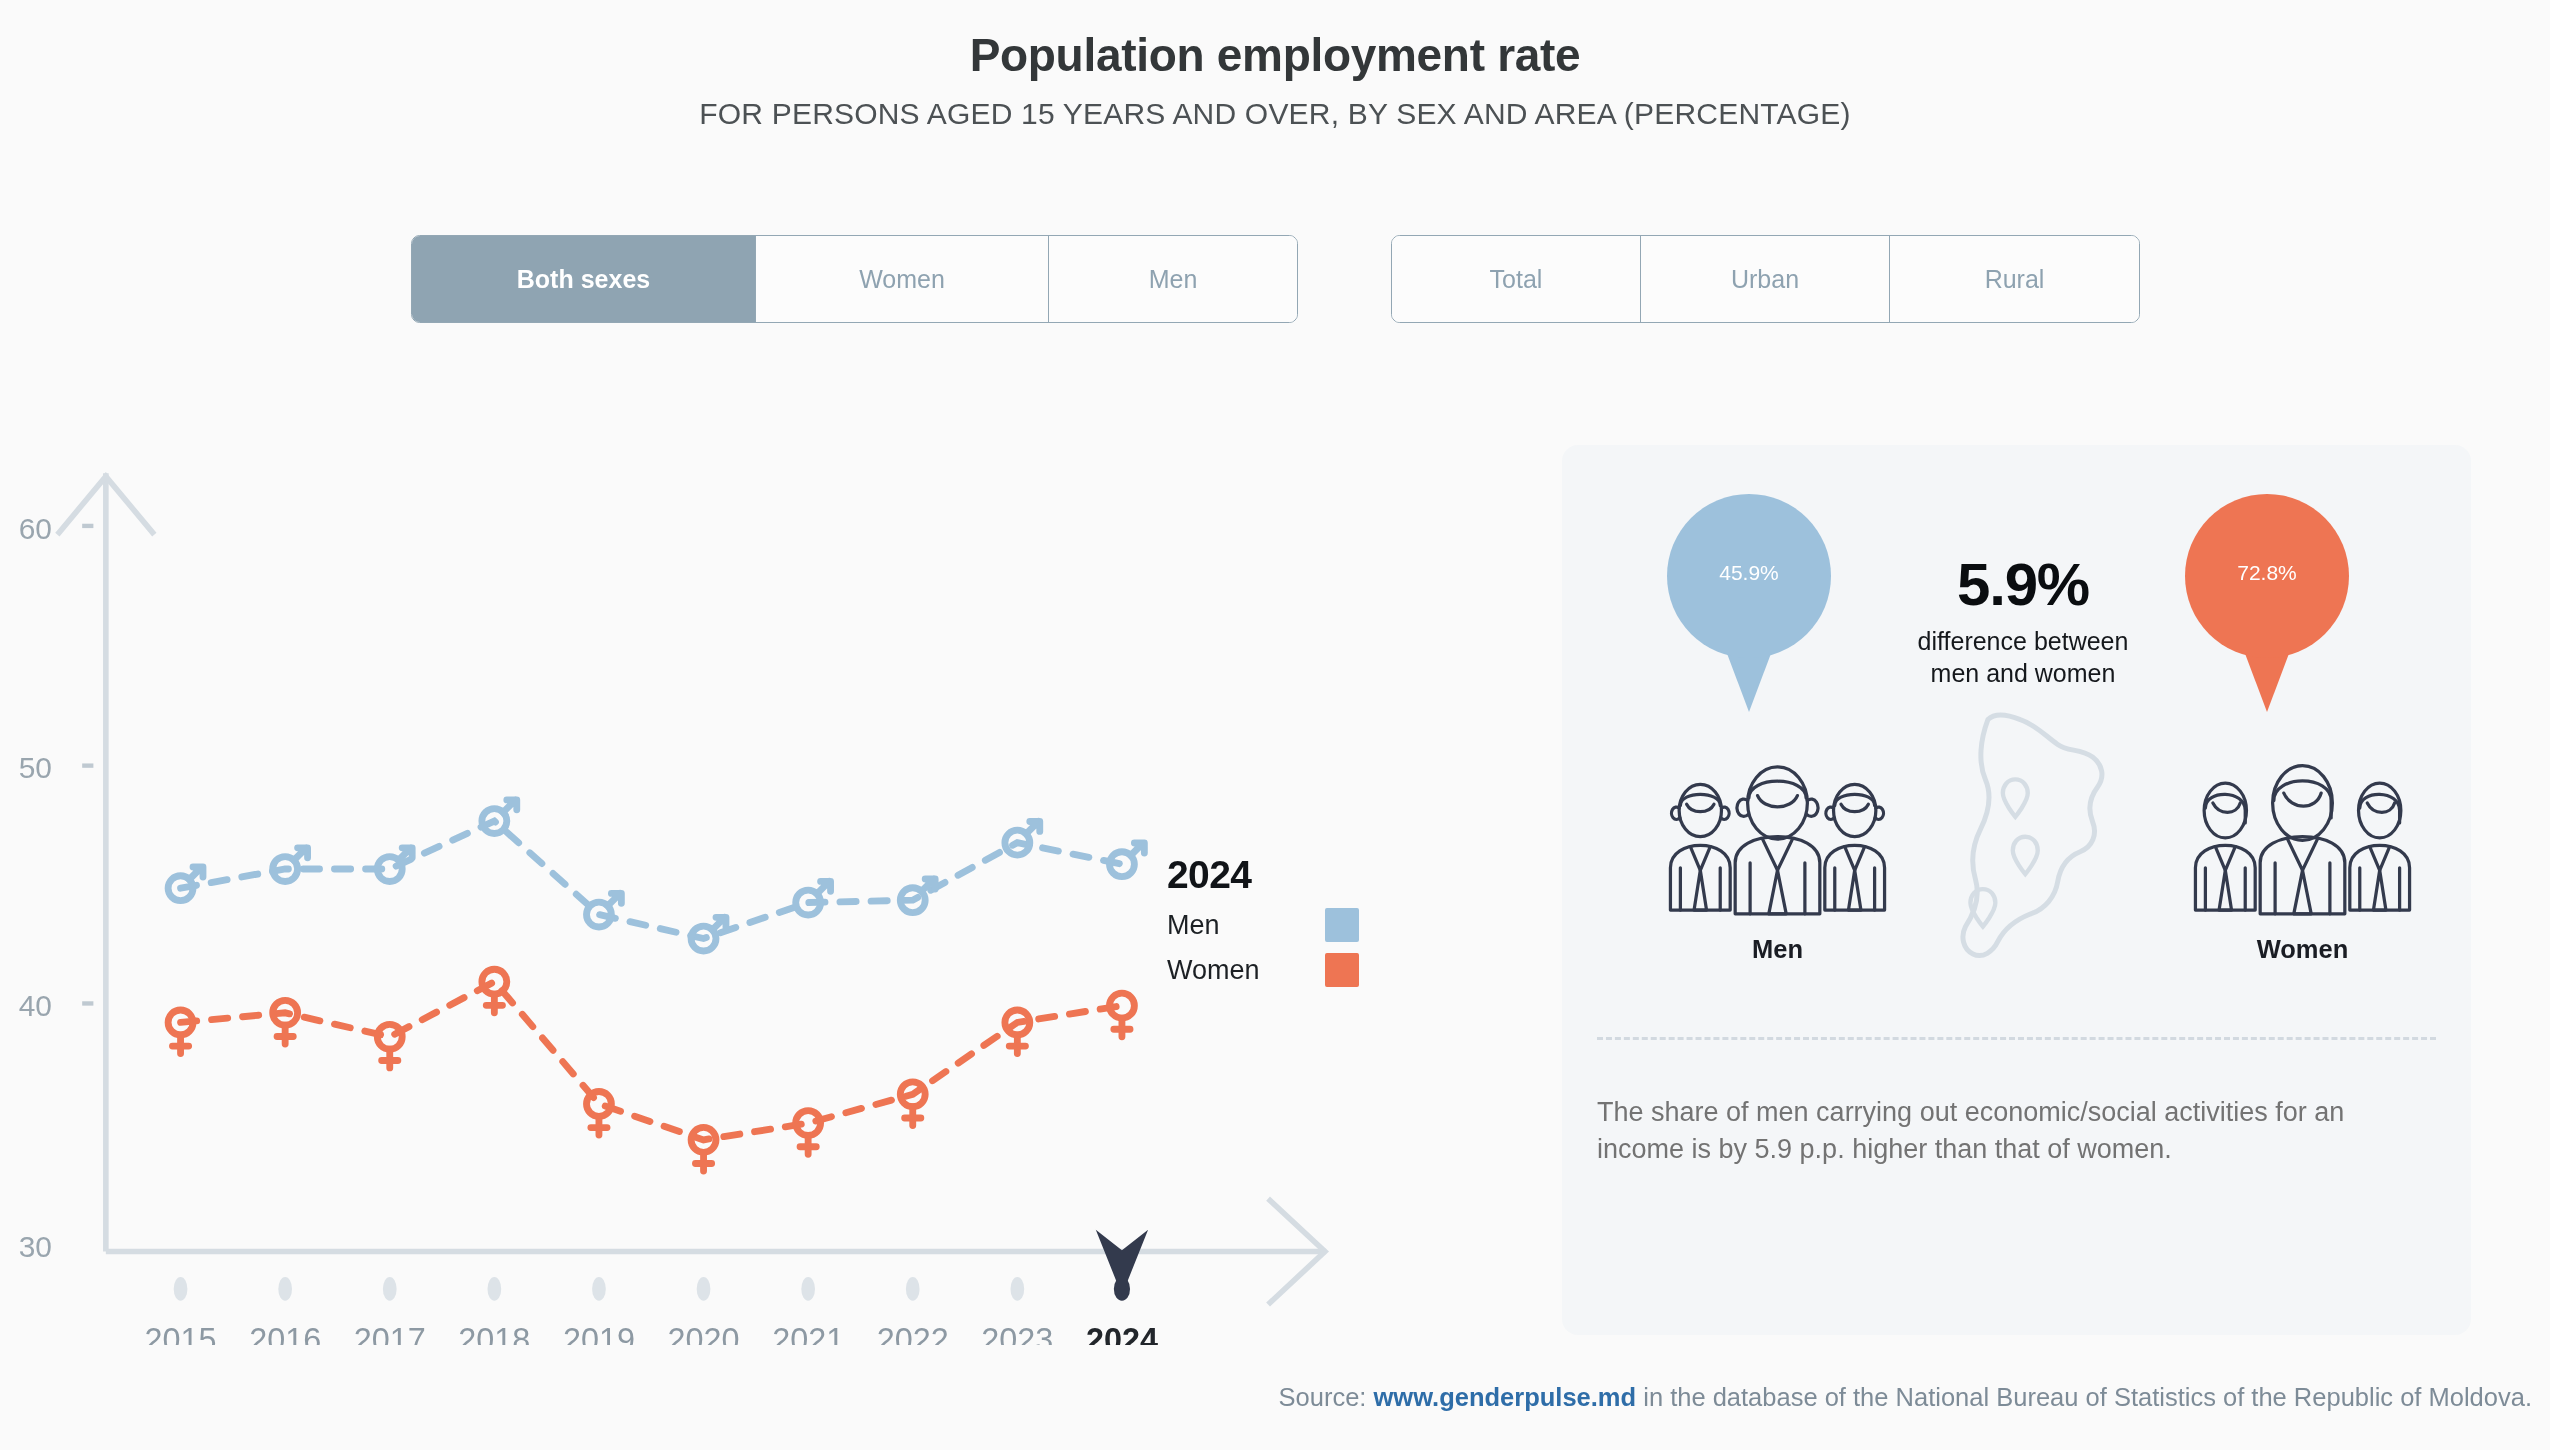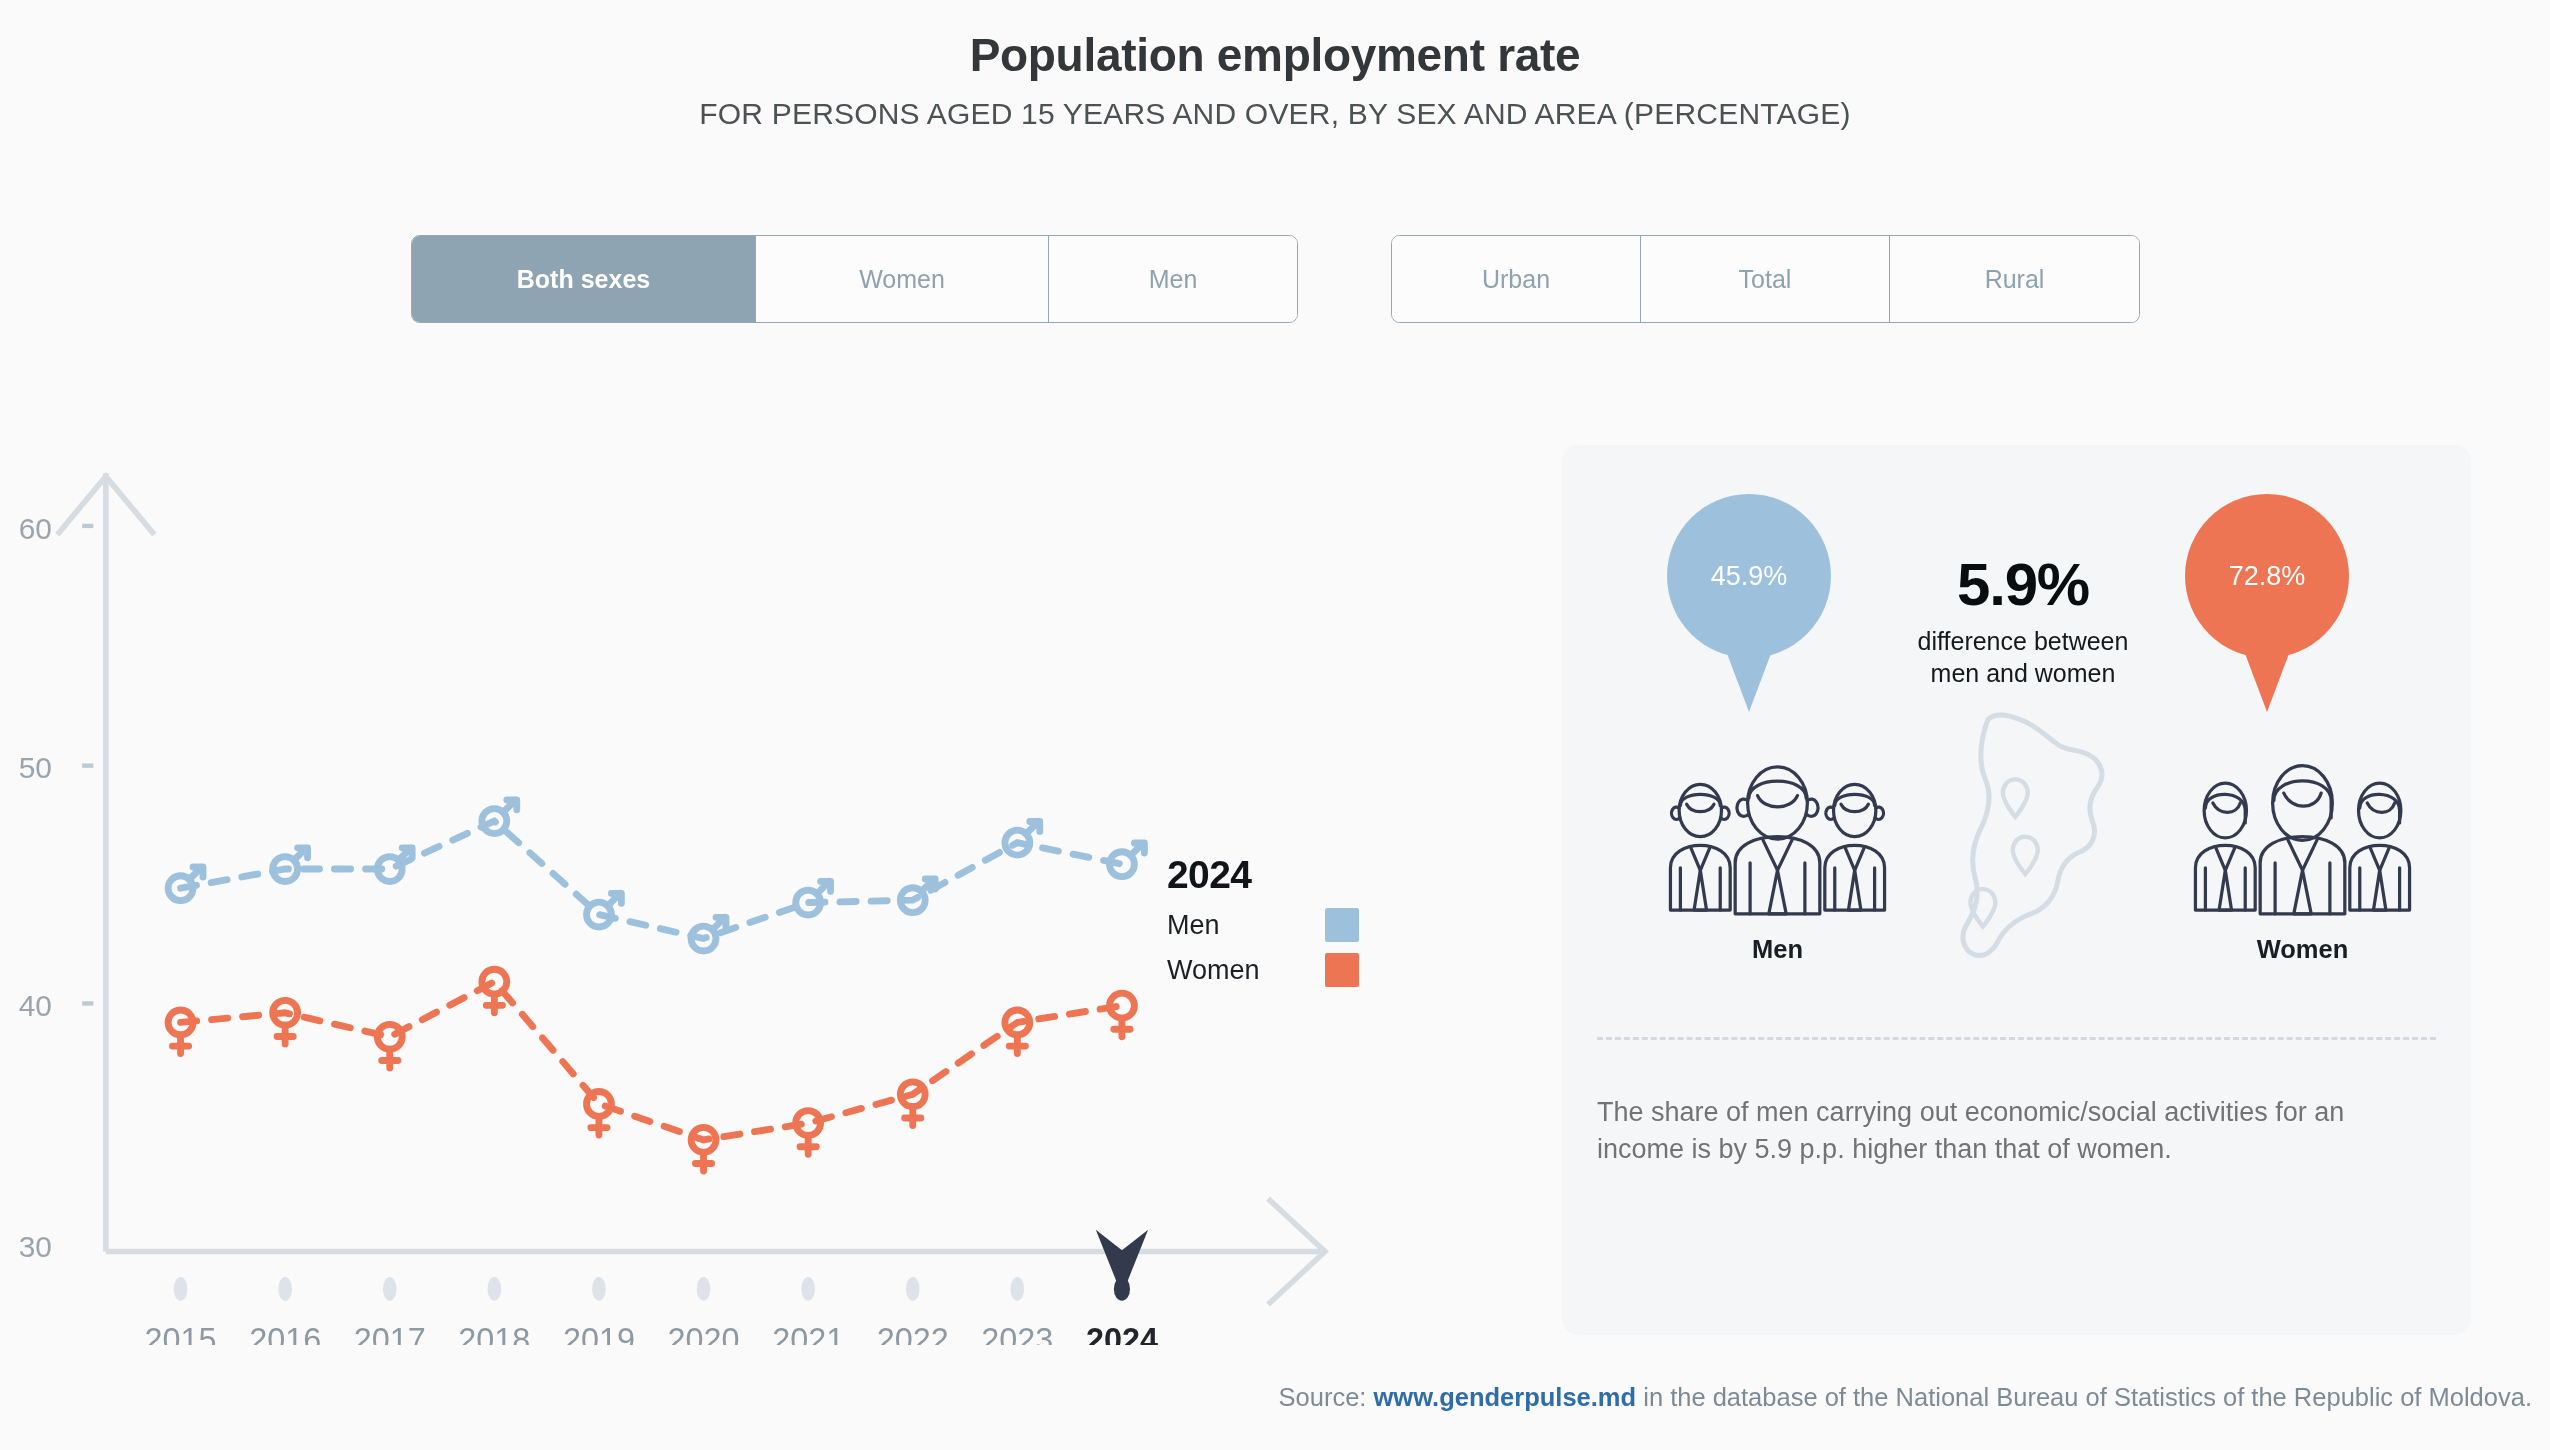--- a/index.html
+++ b/index.html
@@ -76,21 +76,21 @@
     width: 0; height: 0;
     border-left: 47px solid transparent; border-right: 47px solid transparent;
     border-top: 125px solid currentColor;
   }
   .pin.men .pin-body { background: #9DC1DC; }
   .pin.men { color: #9DC1DC; }
   .pin.women .pin-body { background: #EE7553; }
   .pin.women { color: #EE7553; }
   .pin-value {
     position: absolute; top: 67px; left: 0; width: 164px;
-    text-align: center; font-size: 27px; color: #FFFFFF; z-index: 3;
+    text-align: center; font-size: 21px; color: #FFFFFF; z-index: 3;
   }
   .diff-block {
     position: absolute; top: 56px; left: 330px; width: 262px; text-align: center;
   }
   .diff-value { font-size: 60px; font-weight: bold; color: #0A0D10; letter-spacing: -1.2px; }
   .diff-caption { margin-top: 6.2px; font-size: 25px; color: #15181C; line-height: 1.28; }
 
   .people-row { position: absolute; top: 318px; left: 0; width: 909px; height: 205px; }
   .people-group { position: absolute; width: 249px; }
   .people-group.men { left: 91px; }
@@ -127,22 +127,22 @@
     <div class="subtitle">FOR PERSONS AGED 15 YEARS AND OVER, BY SEX AND AREA (PERCENTAGE)</div>
   </div>
 
   <div class="toggles">
     <div class="tgroup g1">
       <div class="tbtn active">Both sexes</div>
       <div class="tbtn">Women</div>
       <div class="tbtn">Men</div>
     </div>
     <div class="tgroup g2">
+      <div class="tbtn">Total</div>
       <div class="tbtn">Urban</div>
-      <div class="tbtn">Total</div>
       <div class="tbtn">Rural</div>
     </div>
   </div>
 
   <div class="chart-wrap">
     <svg class="chart-svg" width="1432" height="934" viewBox="0 0 2300 1500">
 
       <g>
         <line x1="170" y1="100" x2="170" y2="1350" stroke="#D5DCE2" stroke-width="9"></line>
         <polyline points="95,195 170,105 245,195" fill="none" stroke="#D5DCE2" stroke-width="9" stroke-linecap="square"></polyline>

